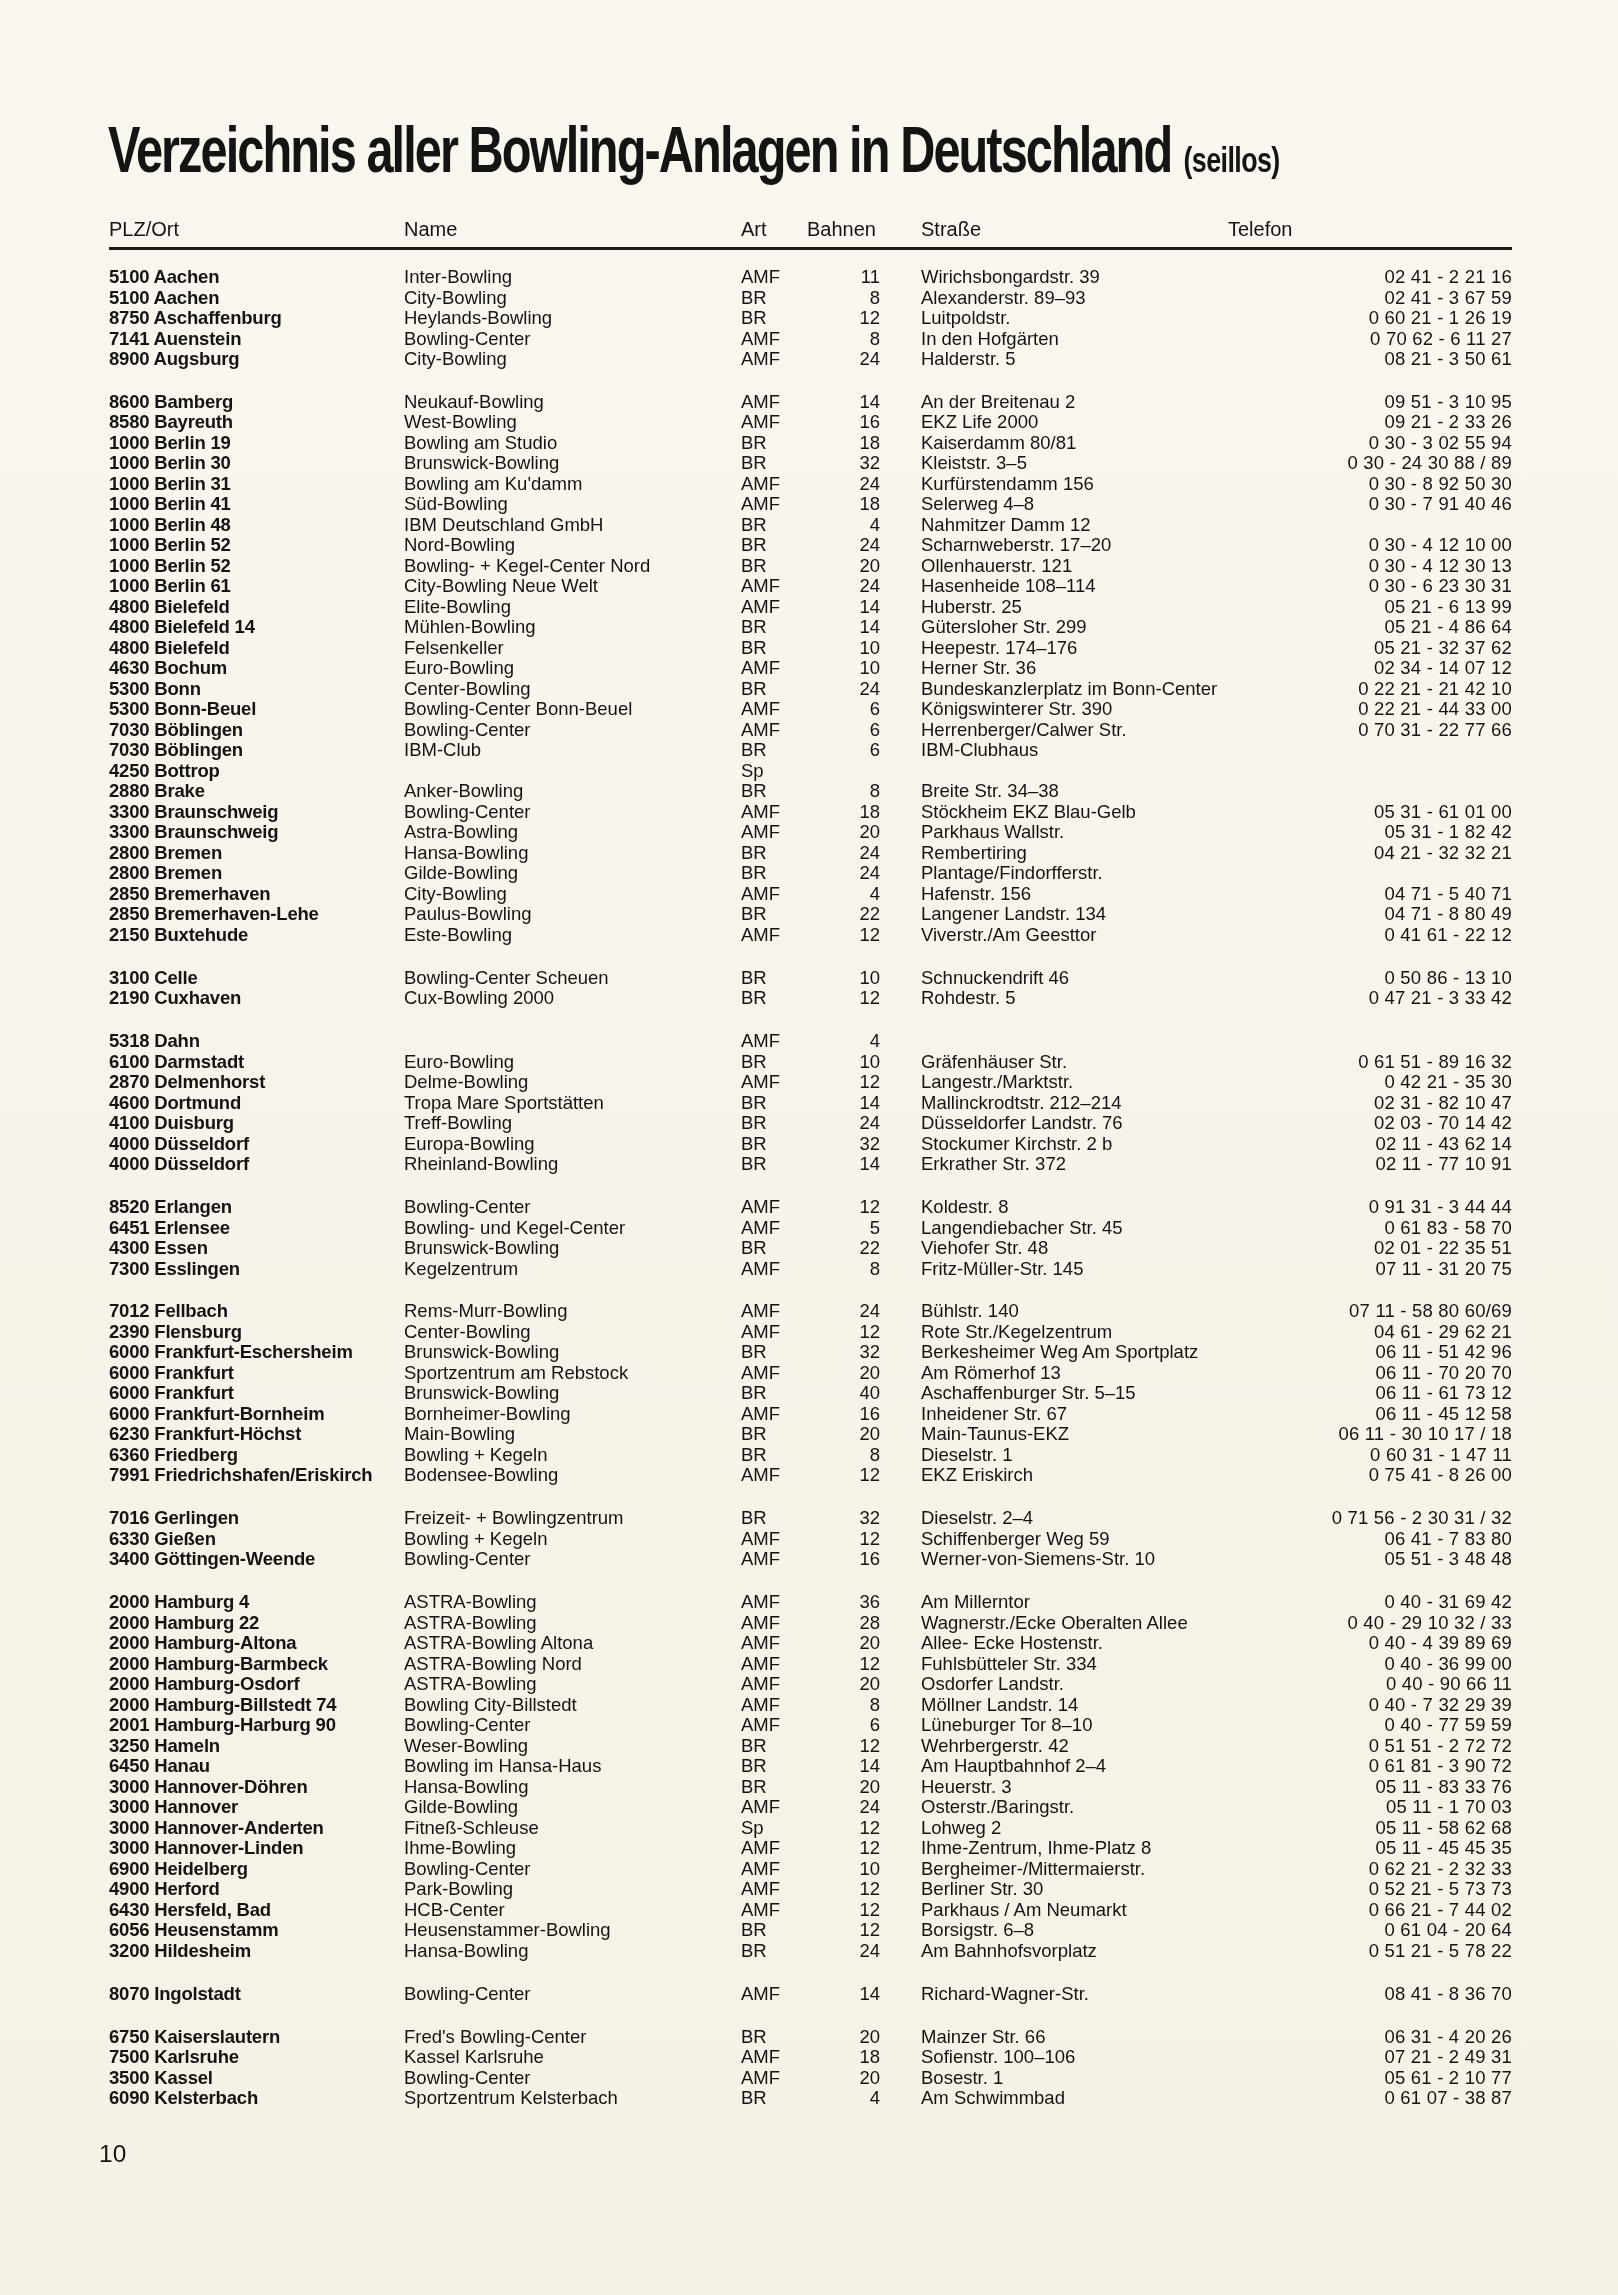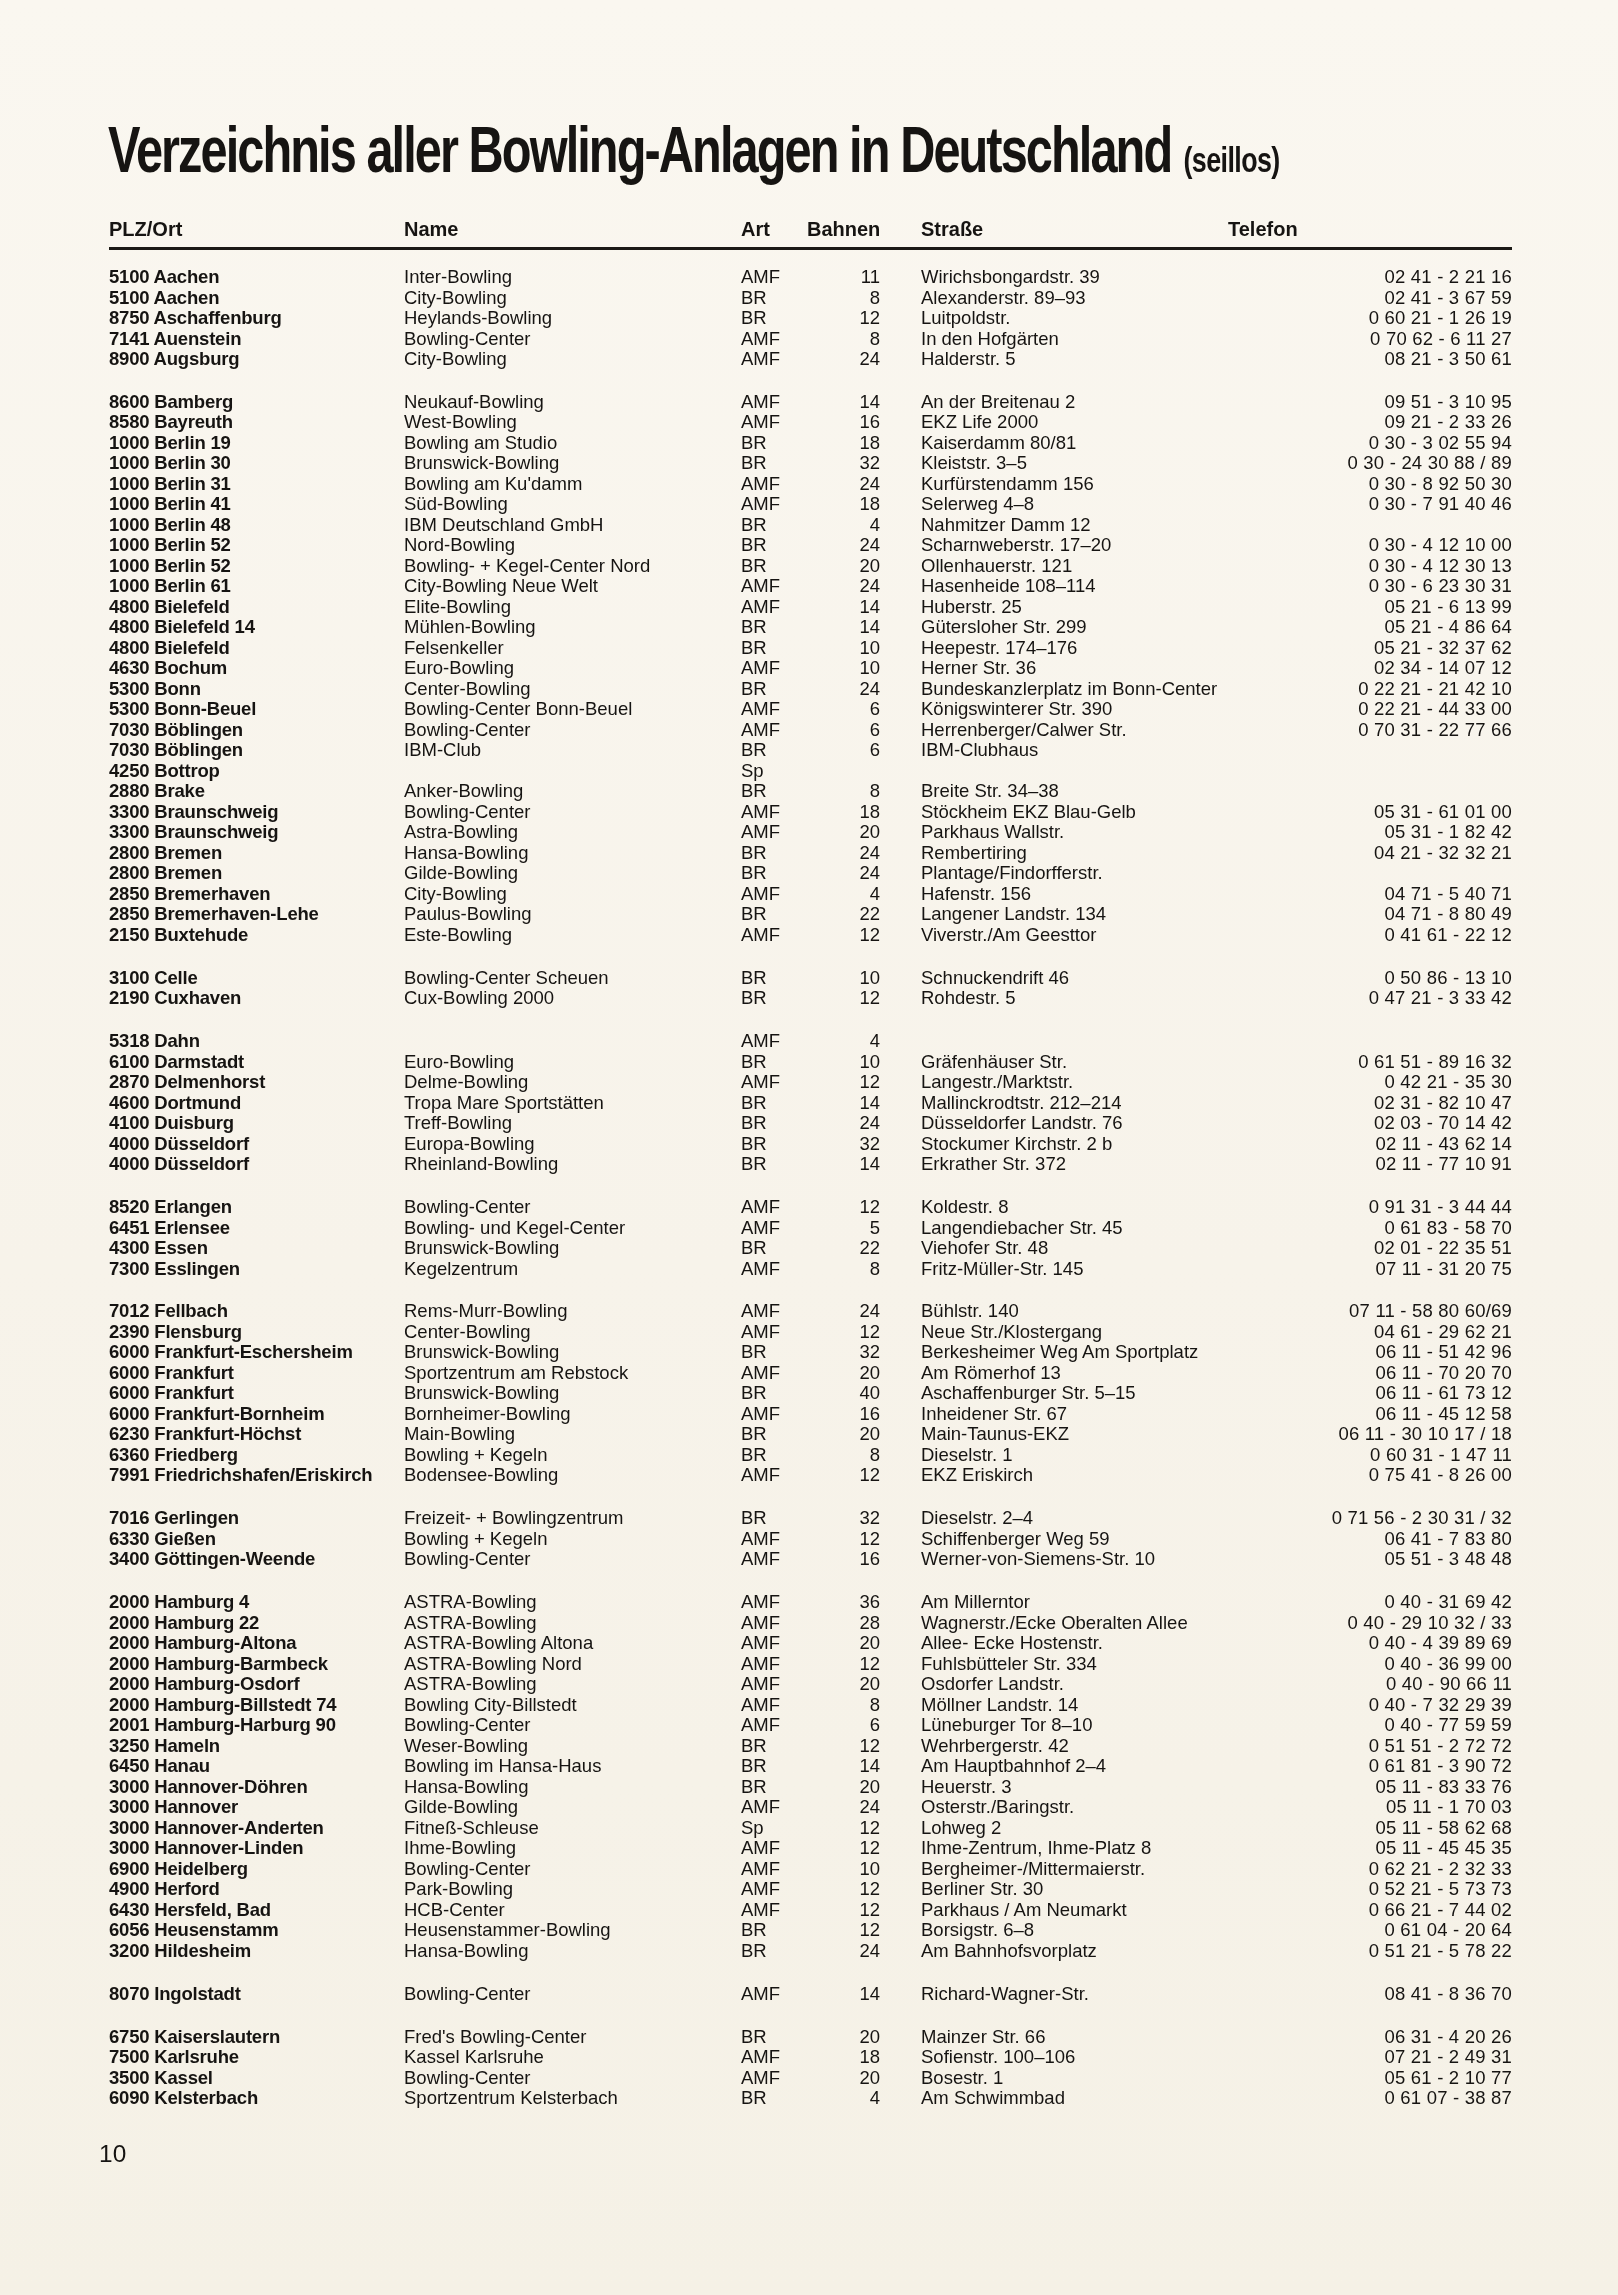--- a/index.html
+++ b/index.html
@@ -26,21 +26,21 @@
   }
   .title-suffix {
     font-size: 32px; font-weight: bold; letter-spacing: -0.7px;
   }
 
   
   .thead {
     position: absolute; top: 218px; left: 109px; right: 106px;
     display: grid;
     grid-template-columns: 295px 337px 66px 73px 41px 1fr 284px;
-    font-size: 20px; font-weight: bold; line-height: 22.4px;
+    font-size: 20px; font-weight: normal; line-height: 22.4px;
     padding-bottom: 6.6px;
     border-bottom: 3.3px solid #1b1916;
   }
   .thead .h-bahnen { text-align: left; }
   .thead .h-telefon { }
 
   
   .tbody {
     position: absolute; top: 267px; left: 109px; right: 106px;
   }
@@ -507,21 +507,21 @@
     <span class="c spacer"></span>
     <span class="c strasse">Bühlstr. 140</span>
     <span class="c tel">07 11 - 58 80 60/69</span>
   </div>
         <div class="row">
     <span class="c plz">2390 Flensburg</span>
     <span class="c name">Center-Bowling</span>
     <span class="c art">AMF</span>
     <span class="c bahnen">12</span>
     <span class="c spacer"></span>
-    <span class="c strasse">Neue Str./Klostergang</span>
+    <span class="c strasse">Rote Str./Kegelzentrum</span>
     <span class="c tel">04 61 - 29 62 21</span>
   </div>
         <div class="row">
     <span class="c plz">6000 Frankfurt-Eschersheim</span>
     <span class="c name">Brunswick-Bowling</span>
     <span class="c art">BR</span>
     <span class="c bahnen">32</span>
     <span class="c spacer"></span>
     <span class="c strasse">Berkesheimer Weg Am Sportplatz</span>
     <span class="c tel">06 11 - 51 42 96</span>

